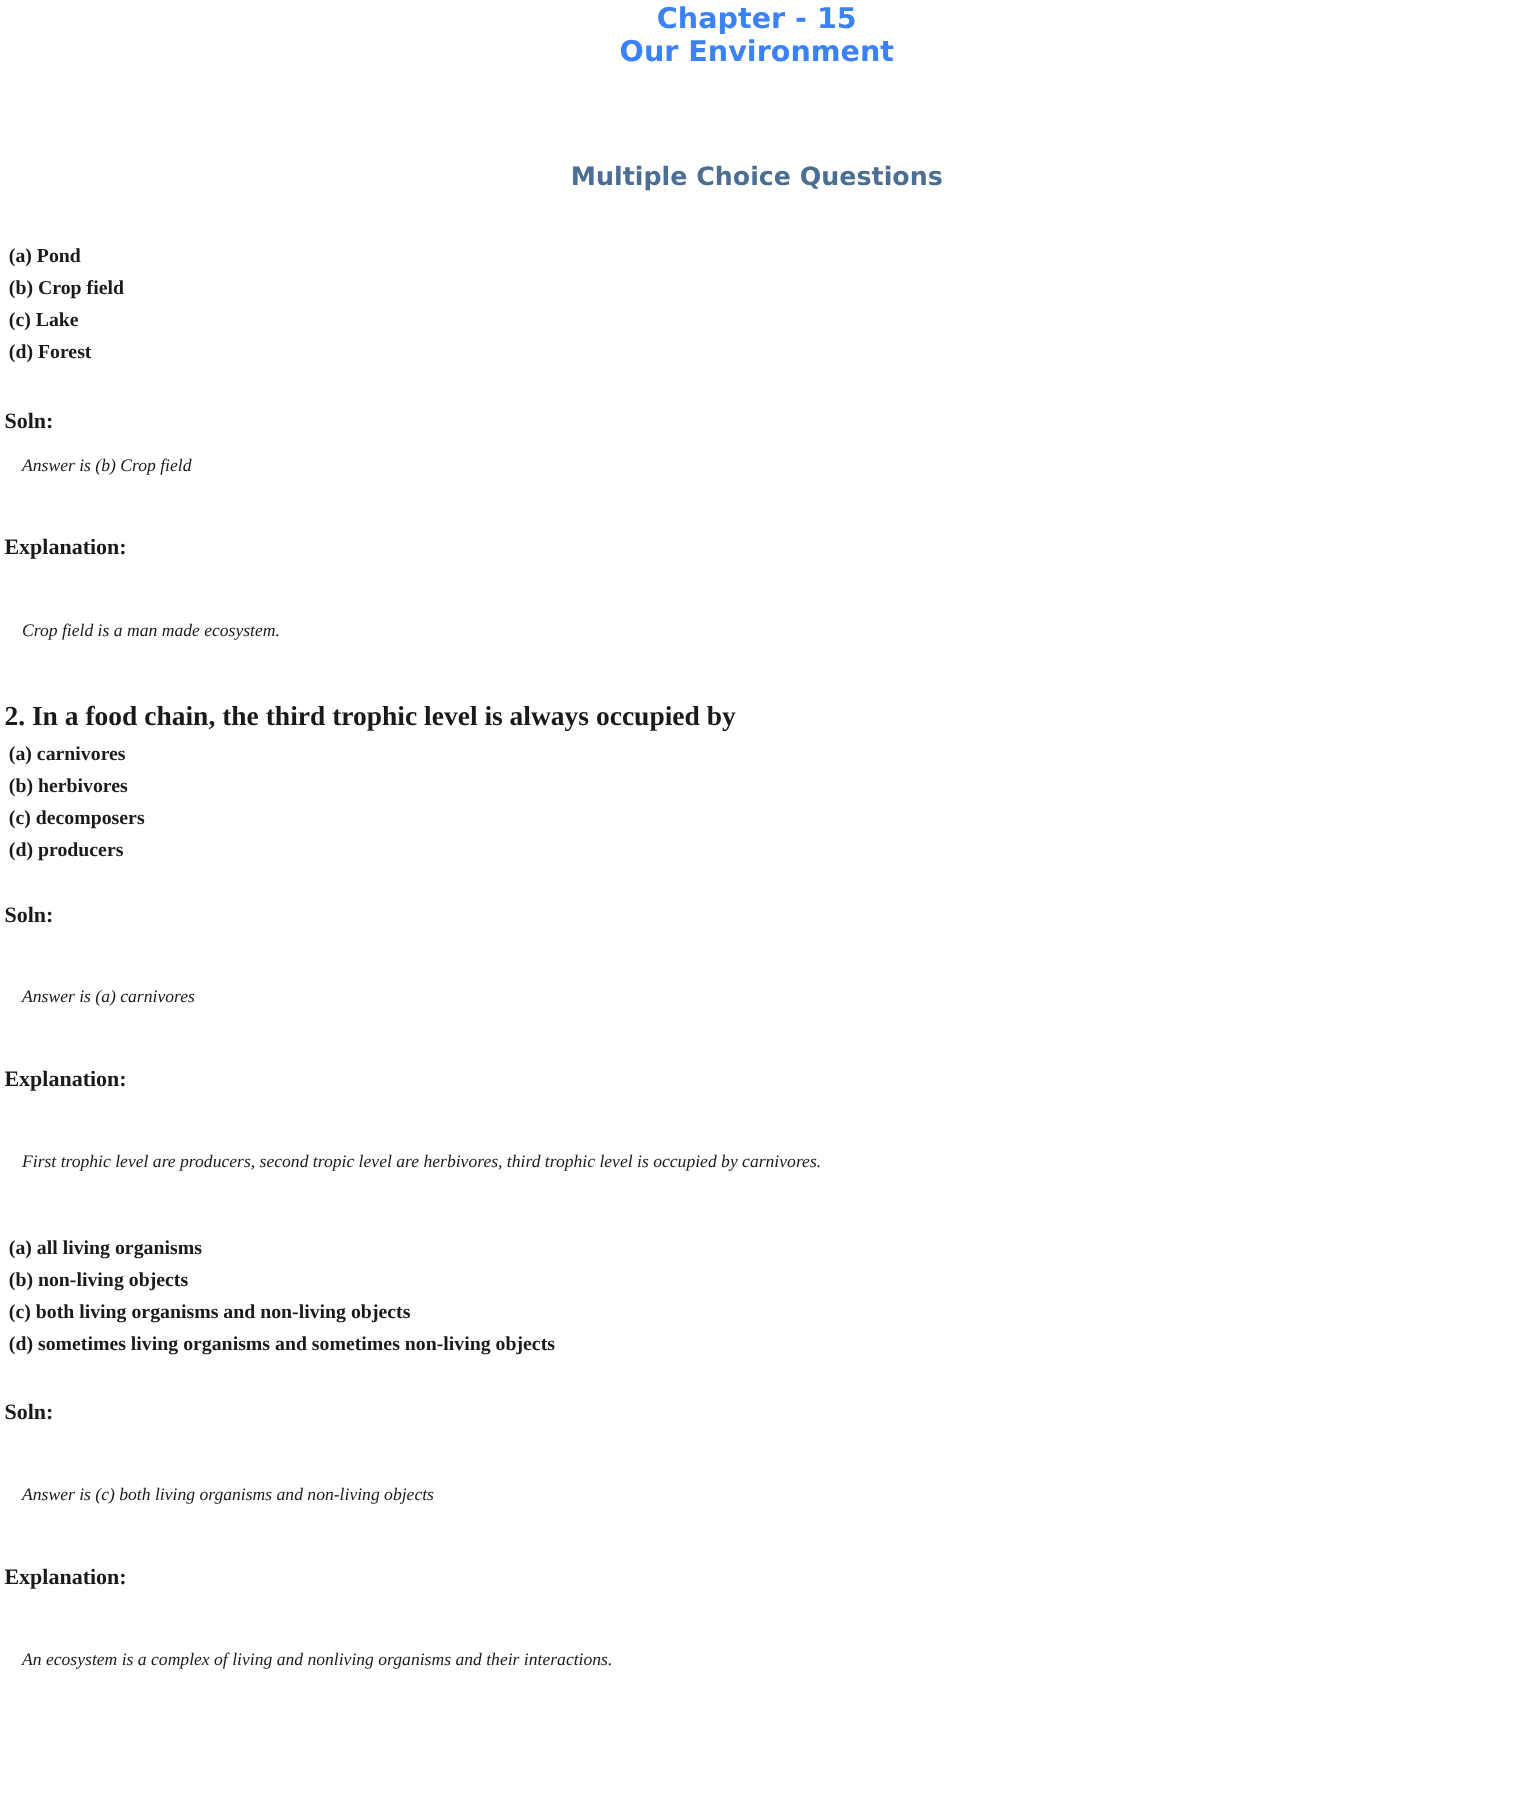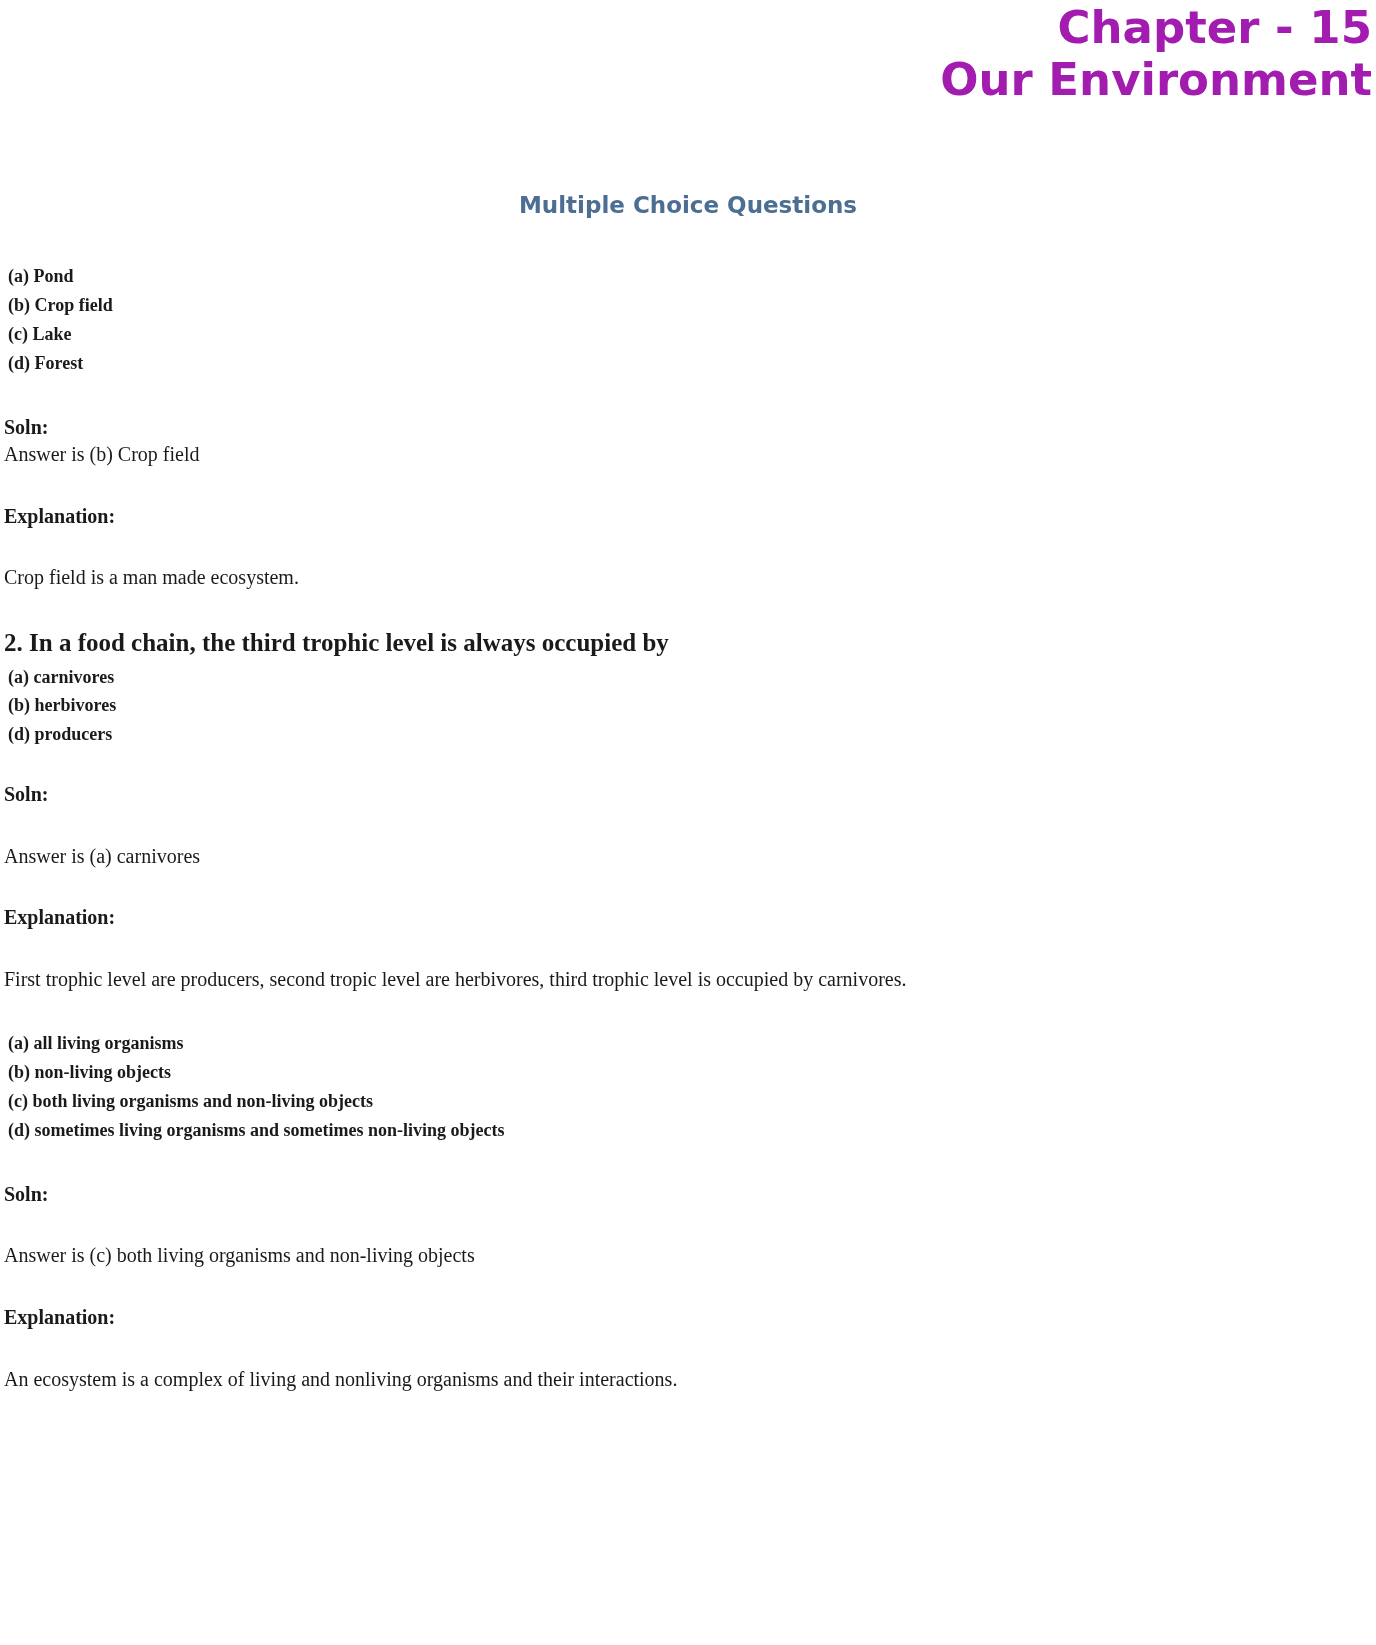--- a/index.html
+++ b/index.html
@@ -13,26 +13,26 @@
     font-family: "Liberation Serif", "DejaVu Serif", serif;
     color: #1a1a1a;
     -webkit-font-smoothing: antialiased;
   }
   .page {
     width: 1376px;
     box-sizing: border-box;
     padding: 0 4px 0 4px;
   }
   .doc-title {
-    text-align: right;
+    text-align: center;
     font-family: "DejaVu Sans", "Liberation Sans", sans-serif;
     font-weight: bold;
-    font-size: 45px;
+    font-size: 26px;
     line-height: 1.16;
-    color: #a21caf;
+    color: #3b82f6;
     margin: 0;
     padding-top: 2px;
   }
   .doc-title .line2 {
     display: block;
   }
   .section-heading {
     text-align: center;
     font-family: "DejaVu Sans", "Liberation Sans", sans-serif;
     font-weight: bold;
@@ -59,23 +59,24 @@
     line-height: 1.38;
     margin: 4px;
   }
   .label {
     font-weight: bold;
     font-size: 20px;
     line-height: 1.38;
     margin: 0;
   }
   .para {
-    font-size: 20px;
+    font-size: 16px;
     line-height: 1.38;
-    margin: 0;
+    margin: 16px;
+    font-style: italic;
   }
   .gap-sm { height: 30px; }
   .gap-md { height: 34px; }
 </style>
 </head>
 <body>
 
 <div class="page">
 
   <h1 class="doc-title">
@@ -100,20 +101,21 @@
       <div class="gap-md"></div>
       <p class="para">Crop field is a man made ecosystem.</p>
     </div>
 
     <div class="gap-md"></div>
 
     <div class="q-block">
       <p class="q-text">2. In a food chain, the third trophic level is always occupied by</p>
       <p class="opt">(a) carnivores</p>
       <p class="opt">(b) herbivores</p>
+      <p class="opt">(c) decomposers</p>
       <p class="opt">(d) producers</p>
       <div class="gap-sm"></div>
       <p class="label">Soln:</p>
       <div class="gap-md"></div>
       <p class="para">Answer is (a) carnivores</p>
       <div class="gap-md"></div>
       <p class="label">Explanation:</p>
       <div class="gap-md"></div>
       <p class="para">First trophic level are producers, second tropic level are herbivores, third trophic level is occupied by carnivores.</p>
     </div>

